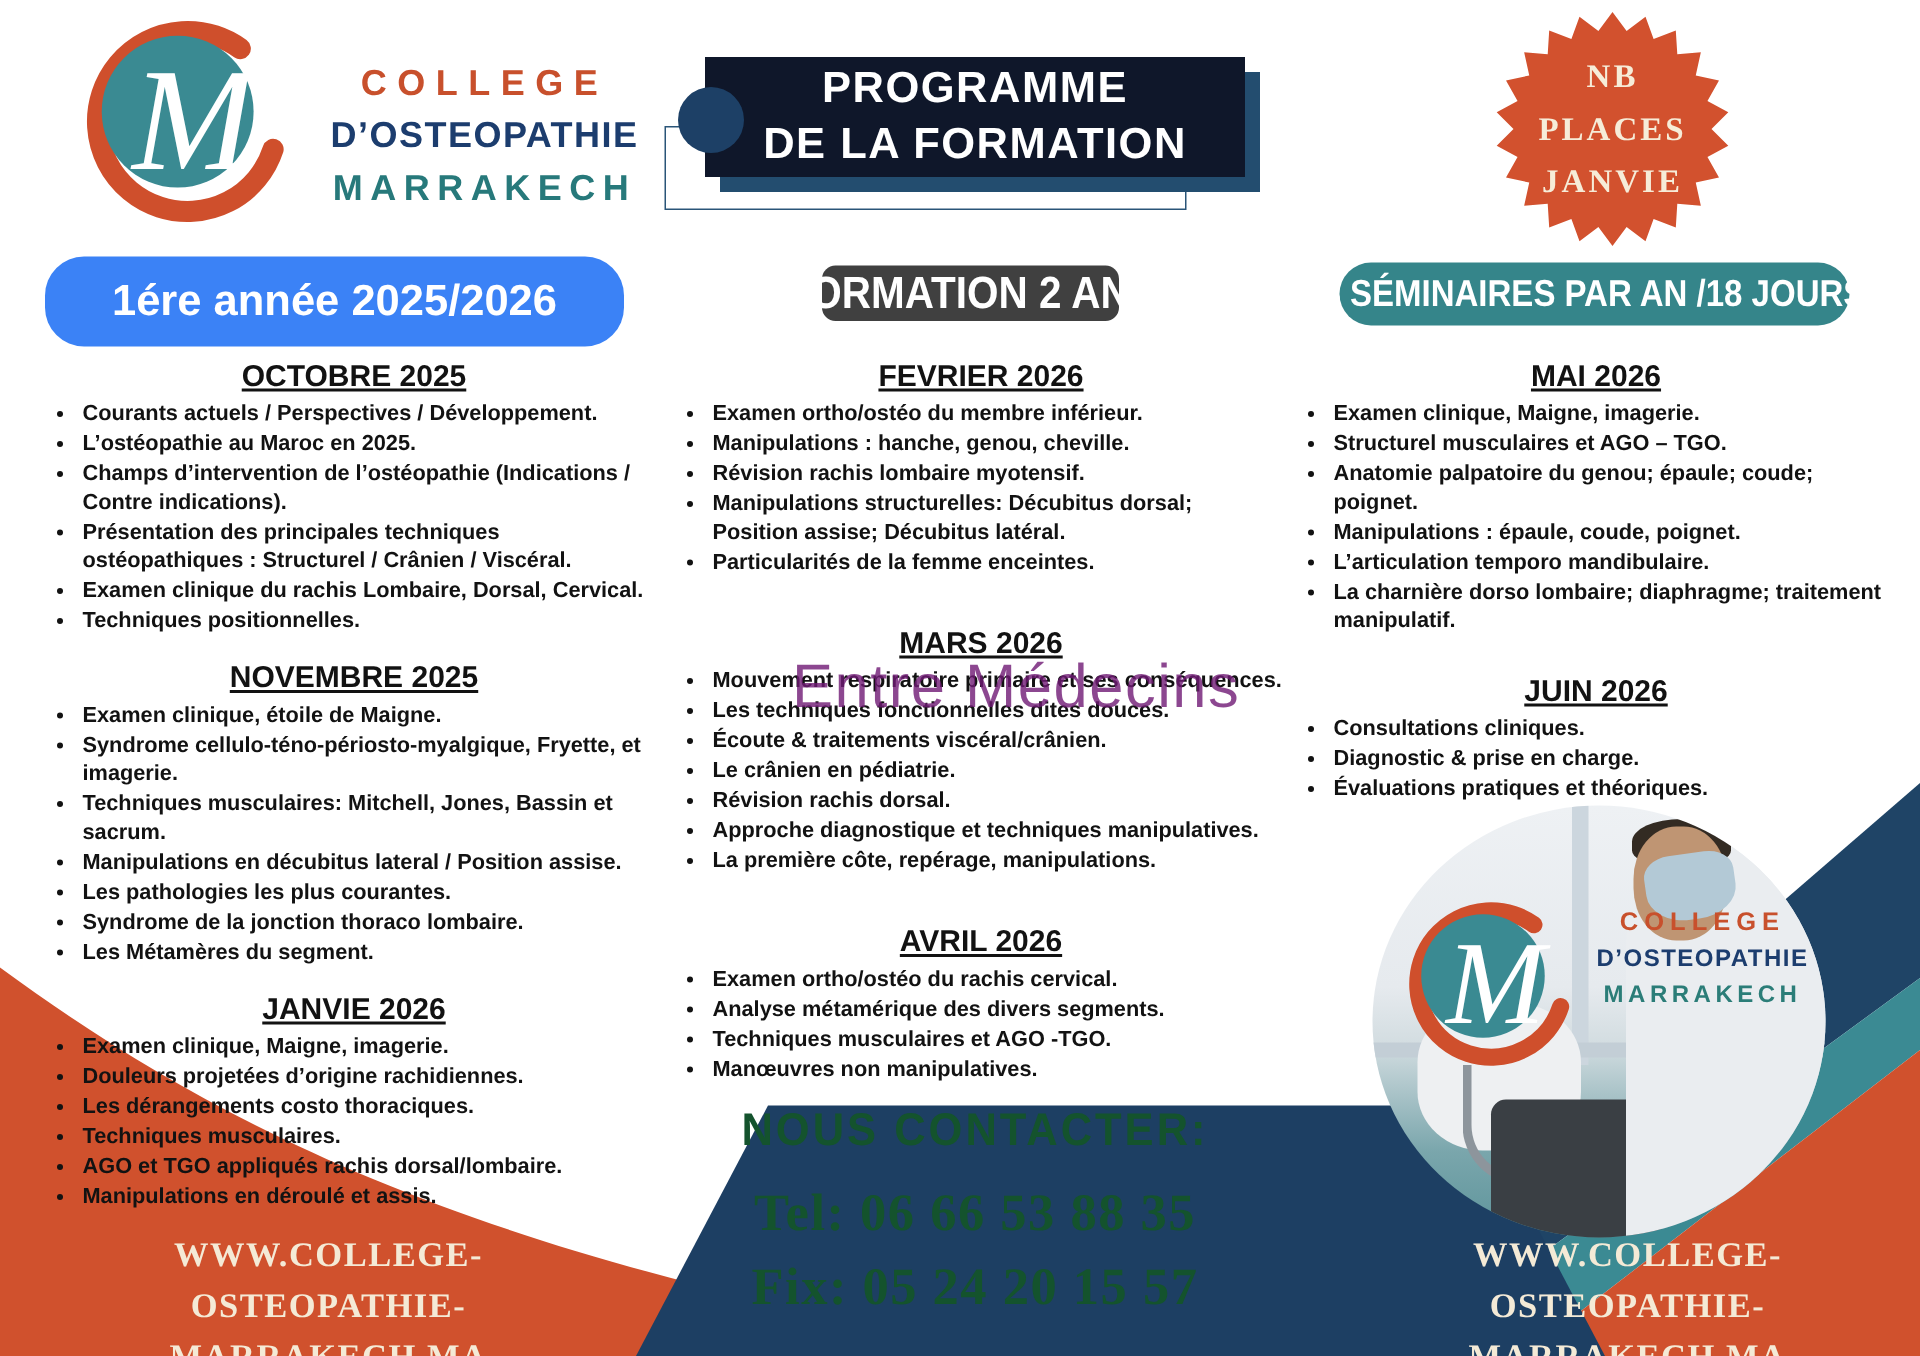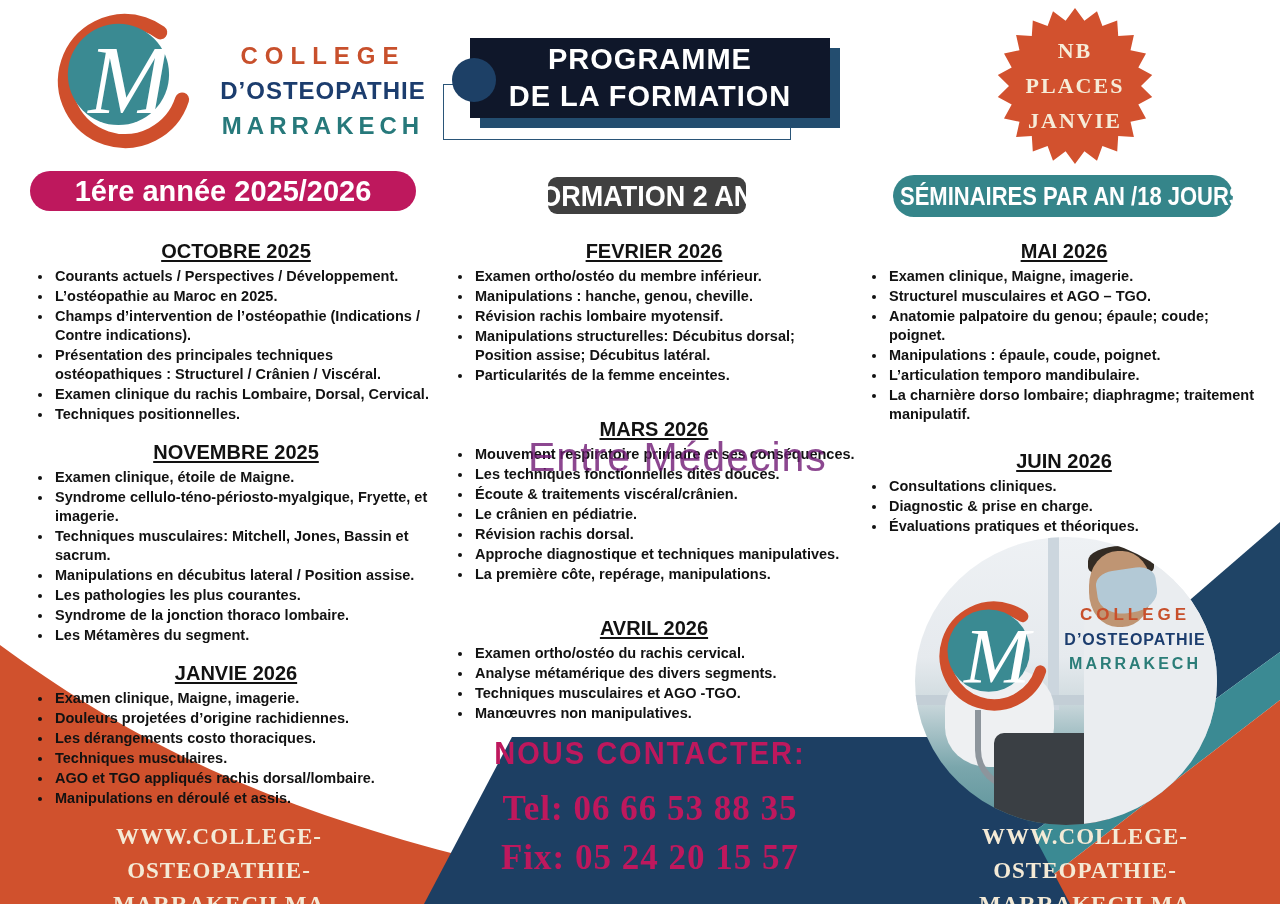--- a/index.html
+++ b/index.html
@@ -28,21 +28,21 @@
   
   .badge{position:absolute;left:995px;top:6px;width:160px;height:160px;z-index:2;}
   .badge svg{position:absolute;inset:0;}
   .badge-lines{position:absolute;inset:0;display:flex;flex-direction:column;align-items:center;
       justify-content:center;gap:9px;}
   .badge-lines div{color:#f6ecd8;font-family:"Liberation Serif",serif;font-size:22px;
       letter-spacing:2px;font-weight:600;}
 
   
   .pill{position:absolute;z-index:2;display:flex;align-items:center;justify-content:center;color:#fff;font-weight:bold;}
-  .pill-year{left:30px;top:171px;width:386px;height:40px;border-radius:26px;background:#be185d;font-size:29px;}
+  .pill-year{left:30px;top:171px;width:386px;height:60px;border-radius:26px;background:#3b82f6;font-size:29px;}
   .pill-duration{left:548px;top:177px;width:198px;height:37px;border-radius:9px;background:#404040;font-size:30px;}
   .pill-duration span{transform:scaleX(0.9);white-space:nowrap;}
   .pill-seminars{left:893px;top:175px;width:340px;height:42px;border-radius:21px;background:#35858a;font-size:25px;}
   .pill-seminars span{transform:scaleX(0.88);white-space:nowrap;}
 
   
   .col{position:absolute;top:240px;z-index:2;color:#121212;}
   .col-1{left:32px;width:408px;}
   .col-2{left:452px;width:404px;}
   .col-3{left:866px;width:396px;}
@@ -75,21 +75,21 @@
       border-top:none;border-radius:0 0 40px 40px;background:transparent;}
   .coat2{position:absolute;left:10%;top:46%;width:36%;height:34%;background:#eef0f2;border-radius:40%;}
   .photo-logo{position:absolute;left:10px;top:52px;width:290px;height:150px;}
   .photo-logo .mark{position:absolute;left:8px;top:6px;width:122px;height:122px;}
   .pl-text{position:absolute;left:136px;top:16px;width:148px;text-align:center;}
   .pl1{color:#c8502c;font-size:17px;font-weight:bold;letter-spacing:4px;}
   .pl2{color:#1c3d6e;font-size:16px;font-weight:bold;letter-spacing:1px;margin-top:6px;}
   .pl3{color:#2b7d78;font-size:16px;font-weight:bold;letter-spacing:3px;margin-top:6px;}
 
   
-  .contact{position:absolute;left:455px;top:738px;width:390px;z-index:3;text-align:center;color:#be185d;}
+  .contact{position:absolute;left:455px;top:738px;width:390px;z-index:3;text-align:center;color:#14532d;}
   .contact-heading{font-size:29px;font-weight:bold;letter-spacing:2px;transform:scaleY(1.05);}
   .contact-line{font-family:"Liberation Serif",serif;font-size:35px;font-weight:bold;letter-spacing:1px;margin-top:9px;}
   .contact-line.first{margin-top:18px;}
 
   
   .url{position:absolute;z-index:3;text-align:center;color:#f4ead6;font-family:"Liberation Serif",serif;
       font-size:23px;font-weight:bold;letter-spacing:1px;line-height:34px;}
   .url-left{left:34px;top:820px;width:370px;}
   .url-right{left:905px;top:820px;width:360px;}
 </style>

